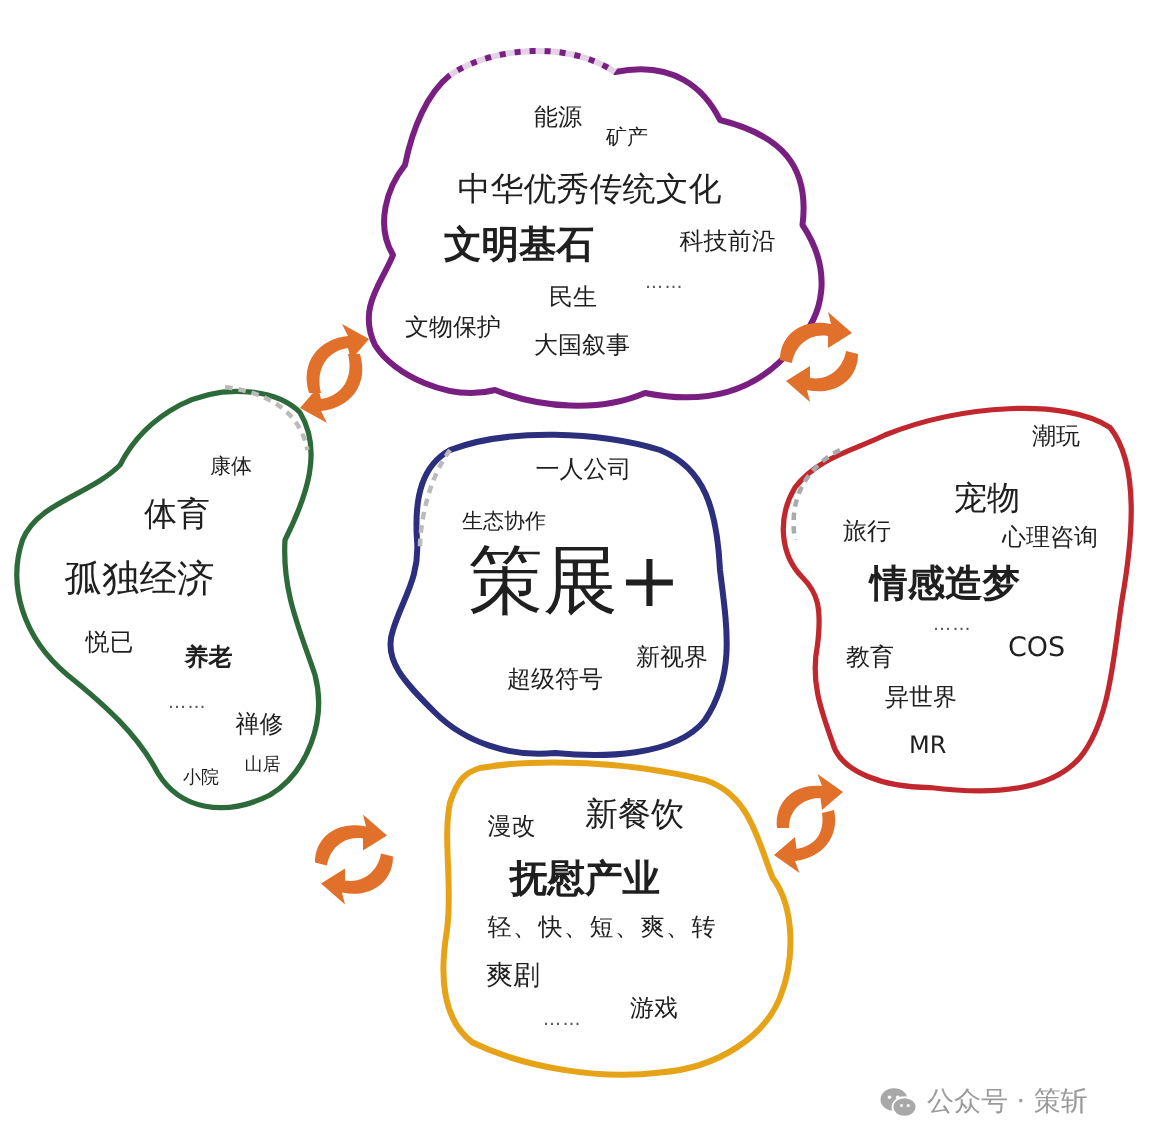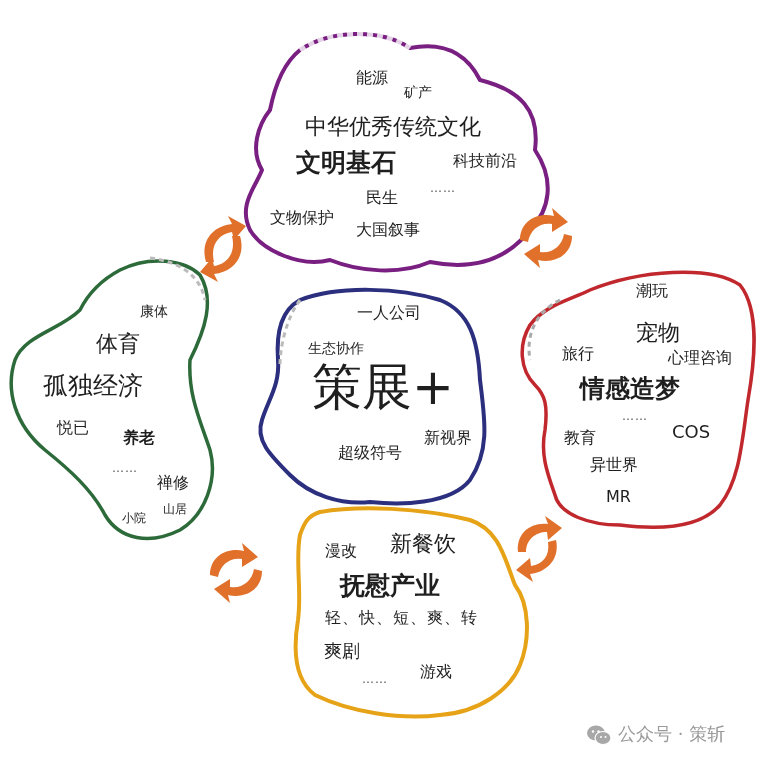--- a/index.html
+++ b/index.html
@@ -74,21 +74,21 @@
 <div class="t s16" style="left:157px;top:475px;">禅修</div>
 <div class="t s12" style="left:163px;top:503px;">山居</div>
 <div class="t s12" style="left:122px;top:512px;">小院</div>
 
 <div class="t s16" style="left:357px;top:305px;">一人公司</div>
 <div class="t s14" style="left:308px;top:341px;">生态协作</div>
 <div class="t big" style="left:312px;top:362px;font-weight:normal;font-size:50px;">策展+</div>
 <div class="t s16" style="left:424px;top:430px;">新视界</div>
 <div class="t s16" style="left:338px;top:445px;">超级符号</div>
 
-<div class="t s16" style="left:636px;top:283px;">潮玩</div>
+<div class="t s16" style="left:688px;top:283px;">潮玩</div>
 <div class="t s22" style="left:636px;top:322px;">宠物</div>
 <div class="t s16" style="left:562px;top:346px;">旅行</div>
 <div class="t s16" style="left:668px;top:350px;">心理咨询</div>
 <div class="t s24" style="left:580px;top:376px;font-size:25px;">情感造梦</div>
 <div class="t dots" style="left:622px;top:410px;">……</div>
 <div class="t s16" style="left:564px;top:430px;">教育</div>
 <div class="t s18" style="left:672px;top:423px;">COS</div>
 <div class="t s16" style="left:590px;top:457px;">异世界</div>
 <div class="t s16" style="left:606px;top:489px;">MR</div>
 

